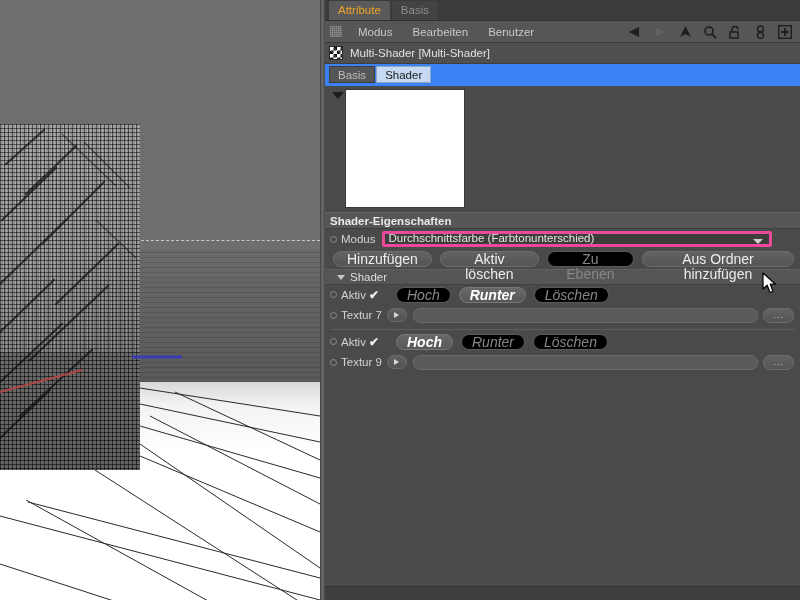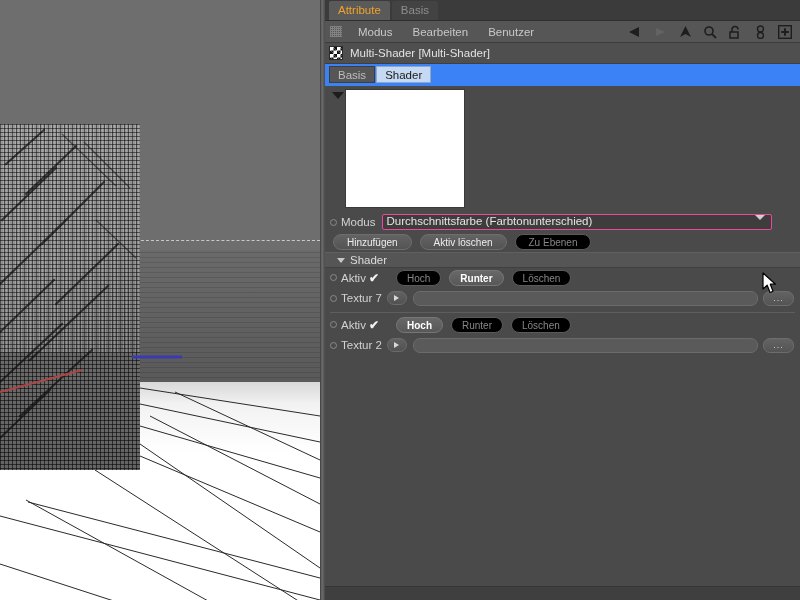--- a/index.html
+++ b/index.html
@@ -152,37 +152,37 @@
   .row { display:flex; align-items:center; height:20px; padding-left:5px; }
   .dot {
     width:7px;height:7px;border:1px solid #8a8a8a;border-radius:50%;
     margin-right:4px;flex:none;background:transparent;
   }
   .lbl { color:#d2d2d2; font-size:11.5px; }
 
   
   .combo {
     flex:1; height:16px; margin-left:6px; margin-right:22px;
-    background:#3d3d3d; border:1px solid #ec4899; border-radius:2px;
-    display:flex; align-items:flex-start; padding:0 4px; color:#e4e4e4; font-size:11.5px;
+    background:#3d3d3d; border:3px solid #ec4899; border-radius:2px;
+    display:flex; align-items:flex-end; padding:0 4px; color:#e4e4e4; font-size:11.5px;
     position:relative; cursor:default;
   }
   .combo .arr {
     position:absolute; right:6px; width:0;height:0;
     border-left:5px solid transparent;border-right:5px solid transparent;border-top:5px solid #cfcfcf;
   }
 
   
   .btnrow { display:flex; align-items:center; gap:8px; padding:2px 6px 2px 8px; }
   .btn {
     height:16px; line-height:15px; padding:0 13px; border-radius:8px;
-    font-size:10px; text-align:center; cursor:default;
+    font-size:14px; text-align:center; cursor:default;
     background:linear-gradient(#636363,#545454); border:1px solid #6d6d6d; color:#ededed;
   }
-  .btn.small { padding:0 10px; }
+  .btn.small { padding:0 10px;font-style:italic; }
   .btn.disabled { background:#000000; border-color:#5a5a5a; color:#878787; }
   .btn.strong { background:linear-gradient(#686868,#585858); border-color:#767676; color:#ffffff; font-weight:bold; }
 
   
   .texrow { display:flex; align-items:center; height:22px; padding-left:5px; padding-right:6px; }
   .tri-btn {
     width:20px;height:14px;border-radius:7px;margin-left:5px;
     background:linear-gradient(#616161,#525252); border:1px solid #6b6b6b;
     display:flex;align-items:center;justify-content:center;cursor:default;
   }
@@ -331,34 +331,38 @@
     <div class="subtabs">
       <div class="subtab off">Basis</div>
       <div class="subtab on">Shader</div>
     </div>
 
     <div class="preview-area">
       <div class="tri-collapse"></div>
       <div class="preview-swatch"></div>
     </div>
 
+    <div class="section-bar">
+      <span>Shader-Eigenschaften</span>
+    </div>
 
     <div class="row" style="padding-right:6px;">
       <span class="dot"></span>
       <span class="lbl">Modus</span>
       <span class="combo">
         <span>Durchschnittsfarbe (Farbtonunterschied)</span>
         <i class="arr"></i>
       </span>
     </div>
 
     <div class="btnrow">
       <div class="btn">Hinzufügen</div>
       <div class="btn">Aktiv löschen</div>
       <div class="btn disabled">Zu Ebenen</div>
+      <div class="btn">Aus Ordner hinzufügen</div>
     </div>
 
     <div class="group-bar">
       <i class="tri-down"></i>
       <span>Shader</span>
     </div>
 
     <div>
       <div class="row" style="height:19px;">
         <span class="dot"></span>
@@ -389,21 +393,21 @@
         <span class="lbl">Aktiv</span>
         <span class="aktiv-check">✔</span>
         <span style="display:flex;gap:8px;margin-left:17px;">
           <span class="btn small strong">Hoch</span>
           <span class="btn small disabled">Runter</span>
           <span class="btn small disabled">Löschen</span>
         </span>
       </div>
       <div class="texrow">
         <span class="dot"></span>
-        <span class="lbl">Textur 2</span>
+        <span class="lbl">Textur 9</span>
         <span class="tri-btn">
             <i></i>
           </span>
         <span class="texfield"></span>
         <span class="dotsbtn">...</span>
       </div>
     </div>
 
     <div class="panel-bottom"></div>
   </div>

